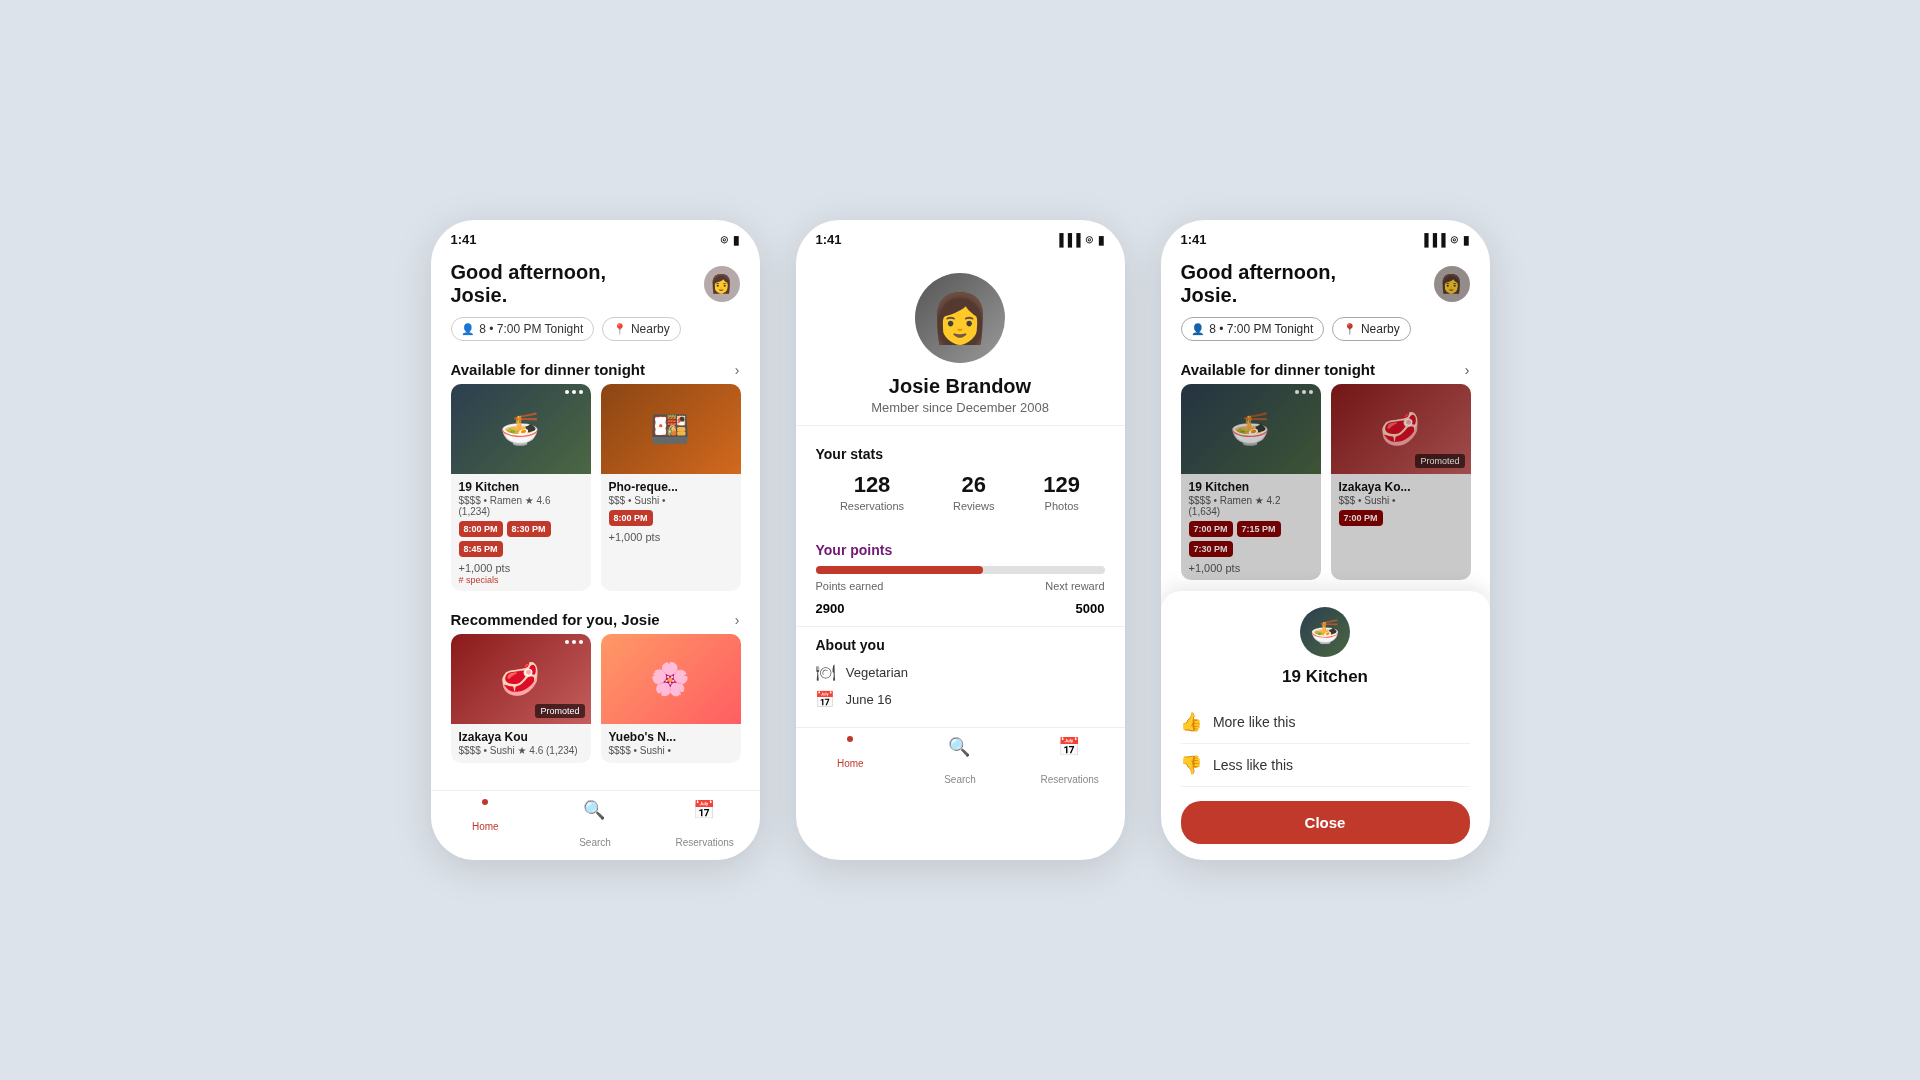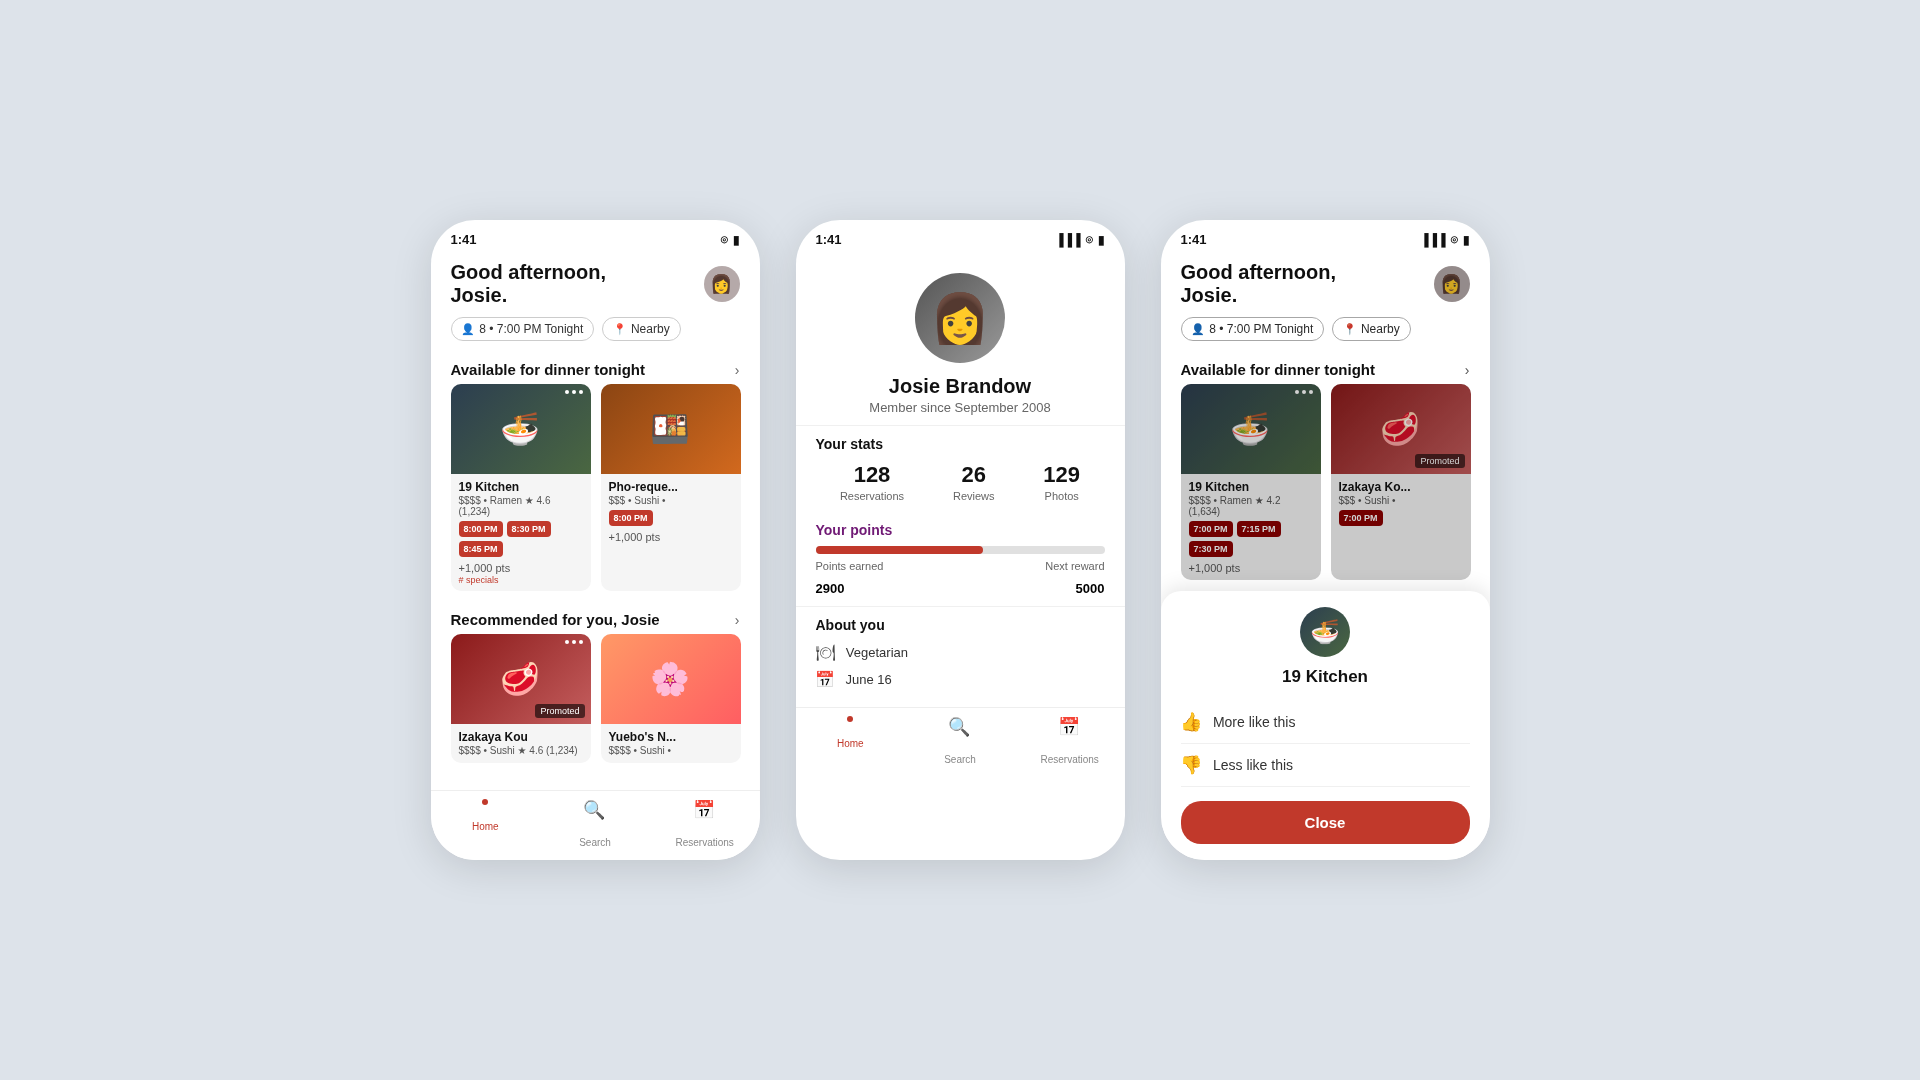--- a/index.html
+++ b/index.html
@@ -244,21 +244,21 @@
       font-weight: 700;
       color: #111;
     }
     .profile-since {
       font-size: 13px;
       color: #666;
       margin-top: 2px;
     }
 
     .stats-section {
-      padding: 10px 20px;
+      padding: 20px 20px;
       border-top: 1px solid #f0f0f0;
     }
     .stats-title {
       font-size: 14px;
       font-weight: 700;
       color: #111;
       margin-bottom: 10px;
     }
     .stats-row {
       display: flex;
@@ -528,21 +528,21 @@
       <div class="status-icons">
         <span>▐▐▐</span>
         <span>⌾</span>
         <span>▮</span>
       </div>
     </div>
     <div class="screen-content" style="overflow-y:auto;">
       <div class="s2-profile">
         <div class="avatar-large">👩</div>
         <div class="profile-name">Josie Brandow</div>
-        <div class="profile-since">Member since September 2008</div>
+        <div class="profile-since">Member since December 2008</div>
       </div>
 
       <div class="stats-section">
         <div class="stats-title">Your stats</div>
         <div class="stats-row">
           <div class="stat-item">
             <div class="stat-num">128</div>
             <div class="stat-label">Reservations</div>
           </div>
           <div class="stat-item">

